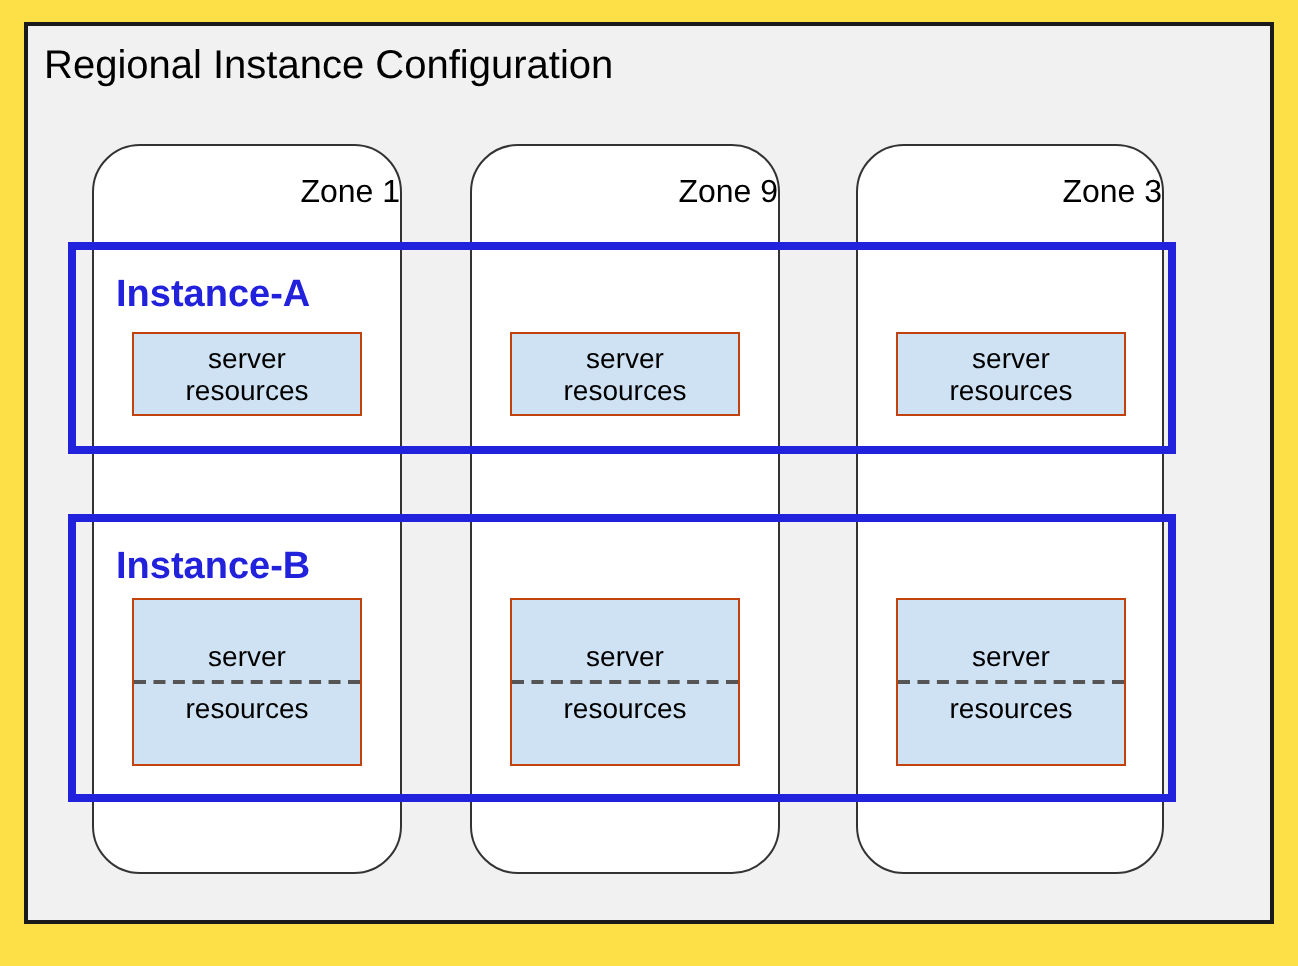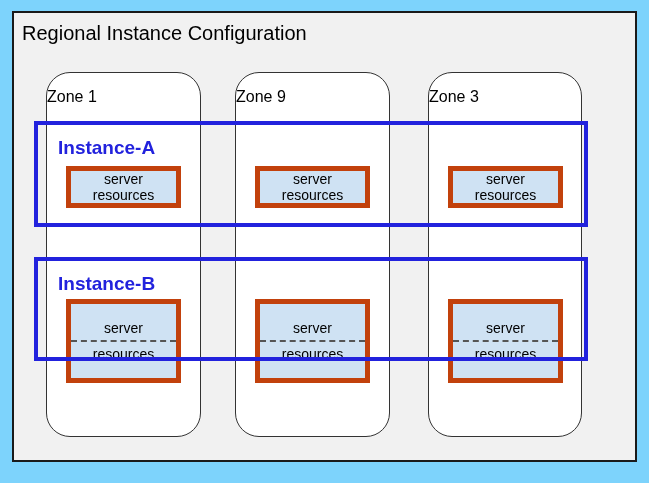--- a/index.html
+++ b/index.html
@@ -4,21 +4,21 @@
 <style>
   html, body {
     margin: 0;
     padding: 0;
     background: #ffffff;
   }
   .canvas {
     position: relative;
     width: 649px;
     height: 483px;
-    background: #7dd3fc;
+    background: #fde047;
     font-family: "Liberation Sans", sans-serif;
     overflow: hidden;
   }
   .frame {
     position: absolute;
     left: 12px;
     top: 11px;
     width: 625px;
     height: 451px;
     background: #f1f1f1;
@@ -43,29 +43,29 @@
     border: 1px solid #333333;
     border-radius: 24px;
     box-sizing: border-box;
     z-index: 1;
   }
   .zone1 { left: 46px;  width: 155px; }
   .zone2 { left: 235px; width: 155px; }
   .zone3 { left: 428px; width: 154px; }
   .zone-label {
     margin-top: 15px;
-    text-align: left;
+    text-align: right;
     font-size: 16px;
     color: #000000;
   }
   .srv {
     position: absolute;
     width: 115px;
     background: #cfe2f3;
-    border: 5px solid #c2410c;
+    border: 1px solid #c2410c;
     box-sizing: border-box;
     display: flex;
     flex-direction: column;
     align-items: center;
     justify-content: center;
     font-size: 14px;
     line-height: 1.15;
     color: #000000;
     text-align: center;
     z-index: 2;
@@ -84,21 +84,21 @@
   .instance {
     position: absolute;
     left: 34px;
     width: 554px;
     border: 4px solid #2222dd;
     box-sizing: border-box;
     background: transparent;
     z-index: 3;
   }
   .instance-a { top: 121px; height: 106px; }
-  .instance-b { top: 257px; height: 104px; }
+  .instance-b { top: 257px; height: 144px; }
   .instance-label {
     position: absolute;
     left: 20px;
     top: 12px;
     font-size: 19px;
     font-weight: bold;
     color: #2222dd;
     white-space: nowrap;
   }
 </style>

